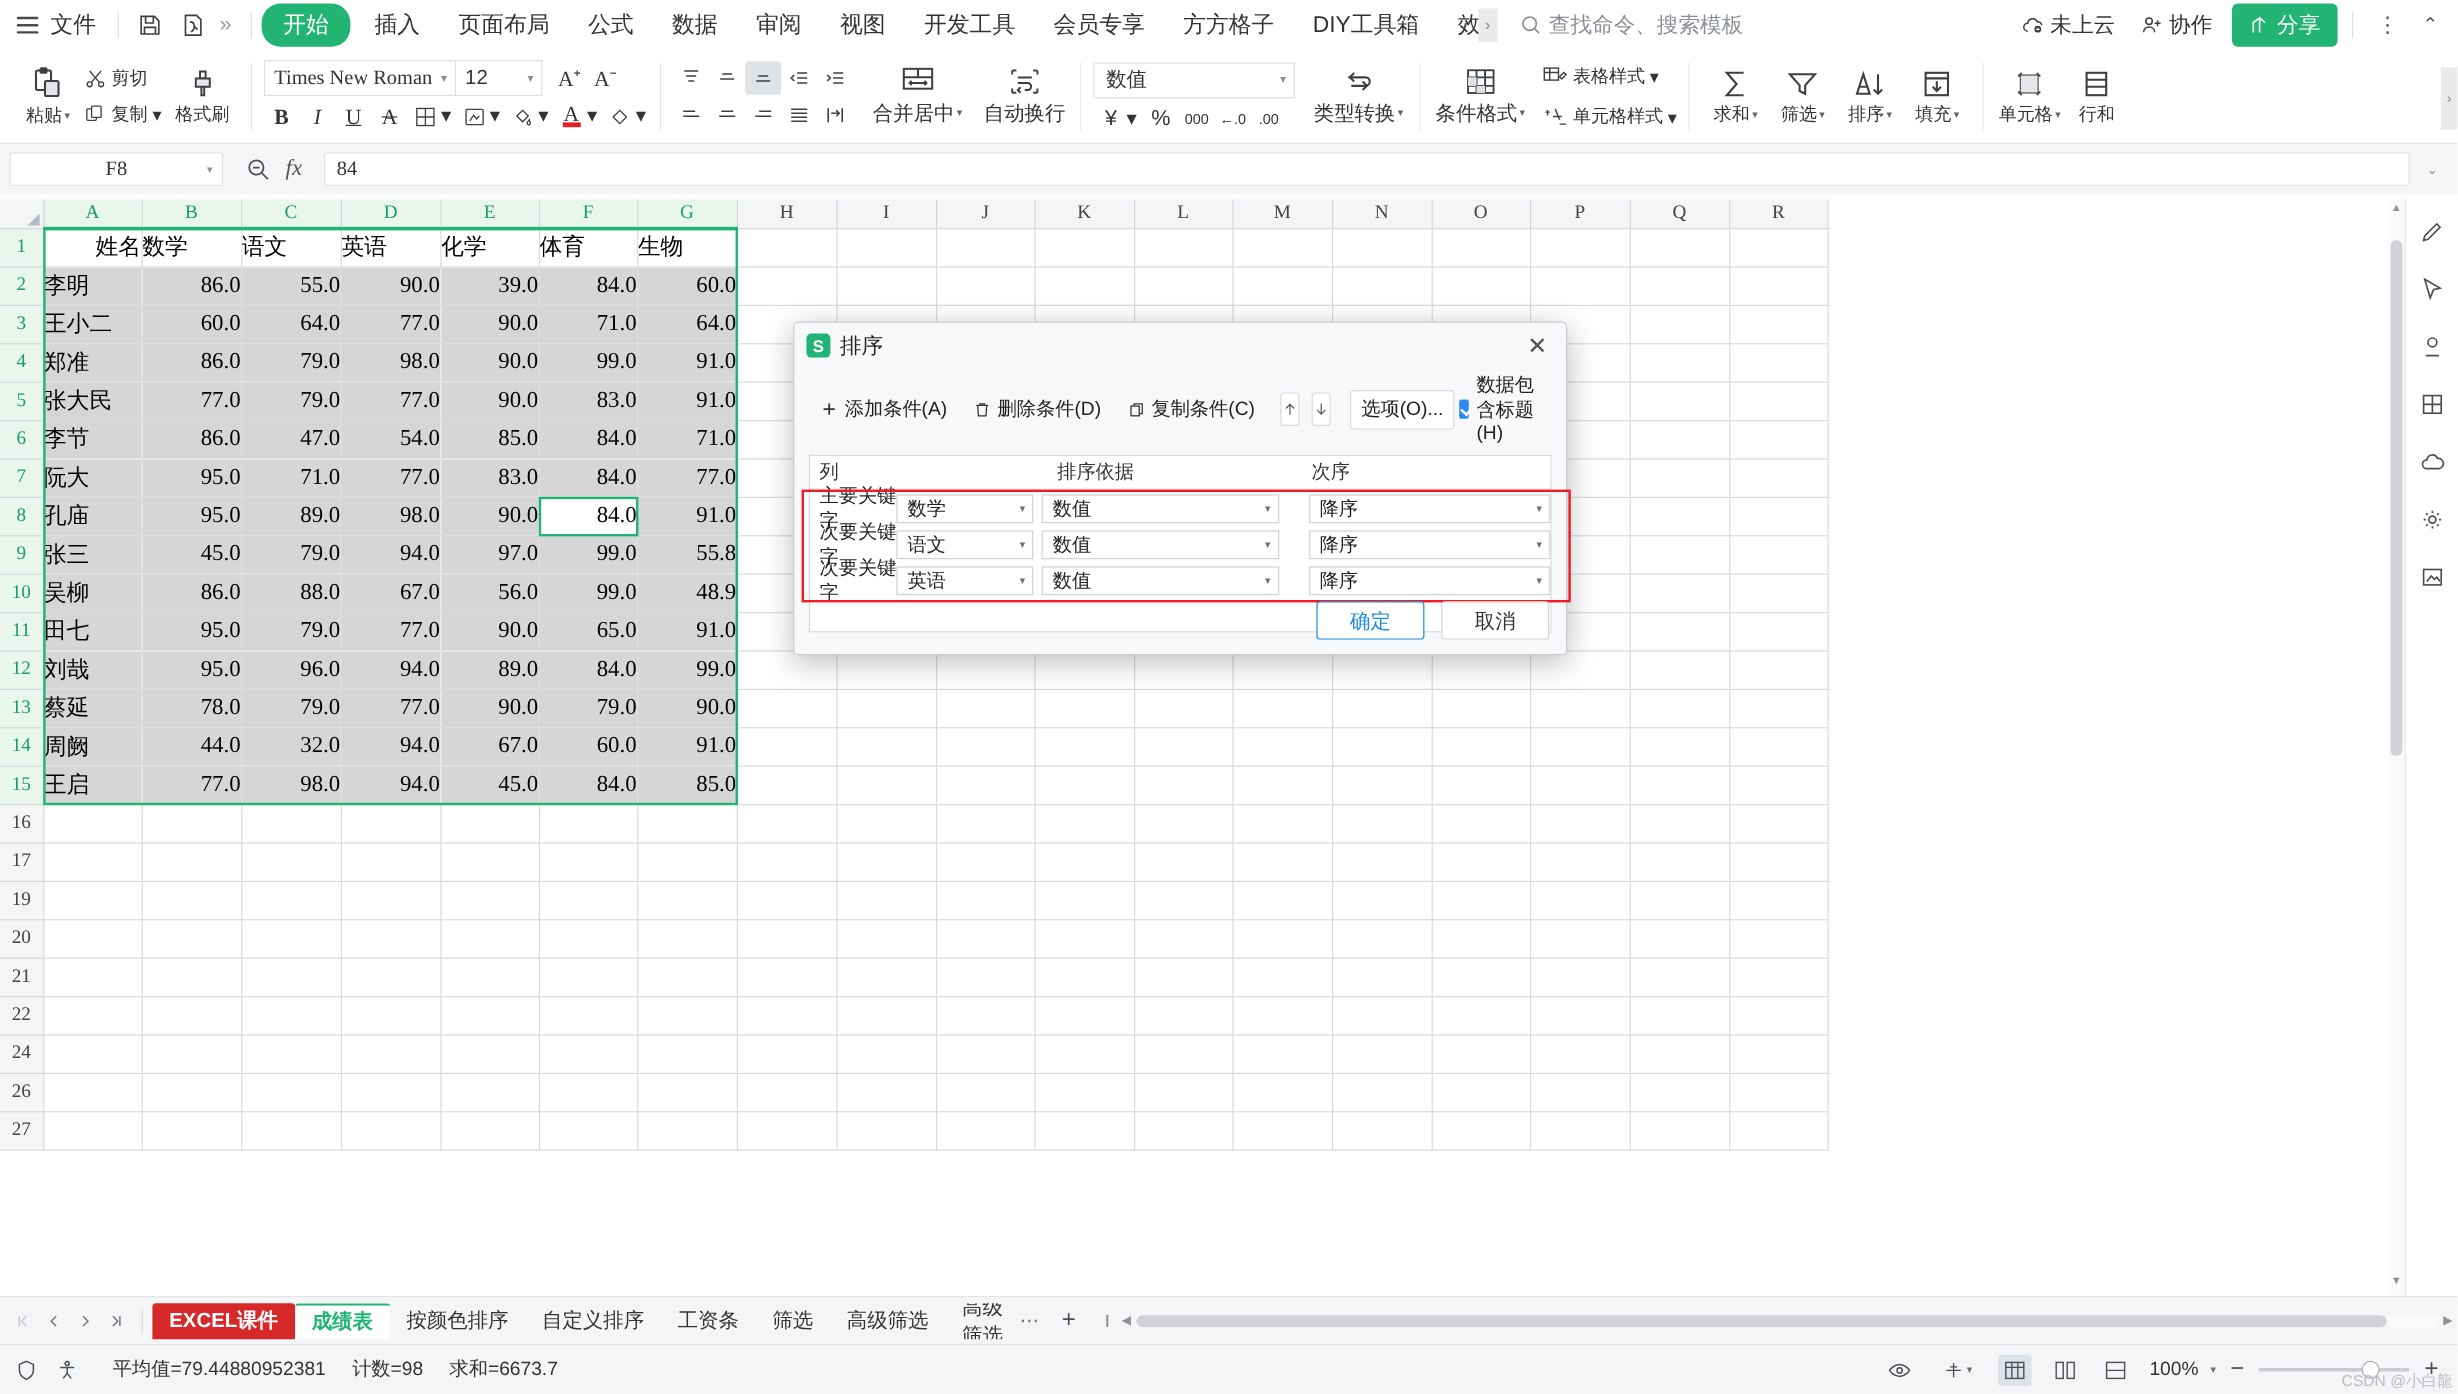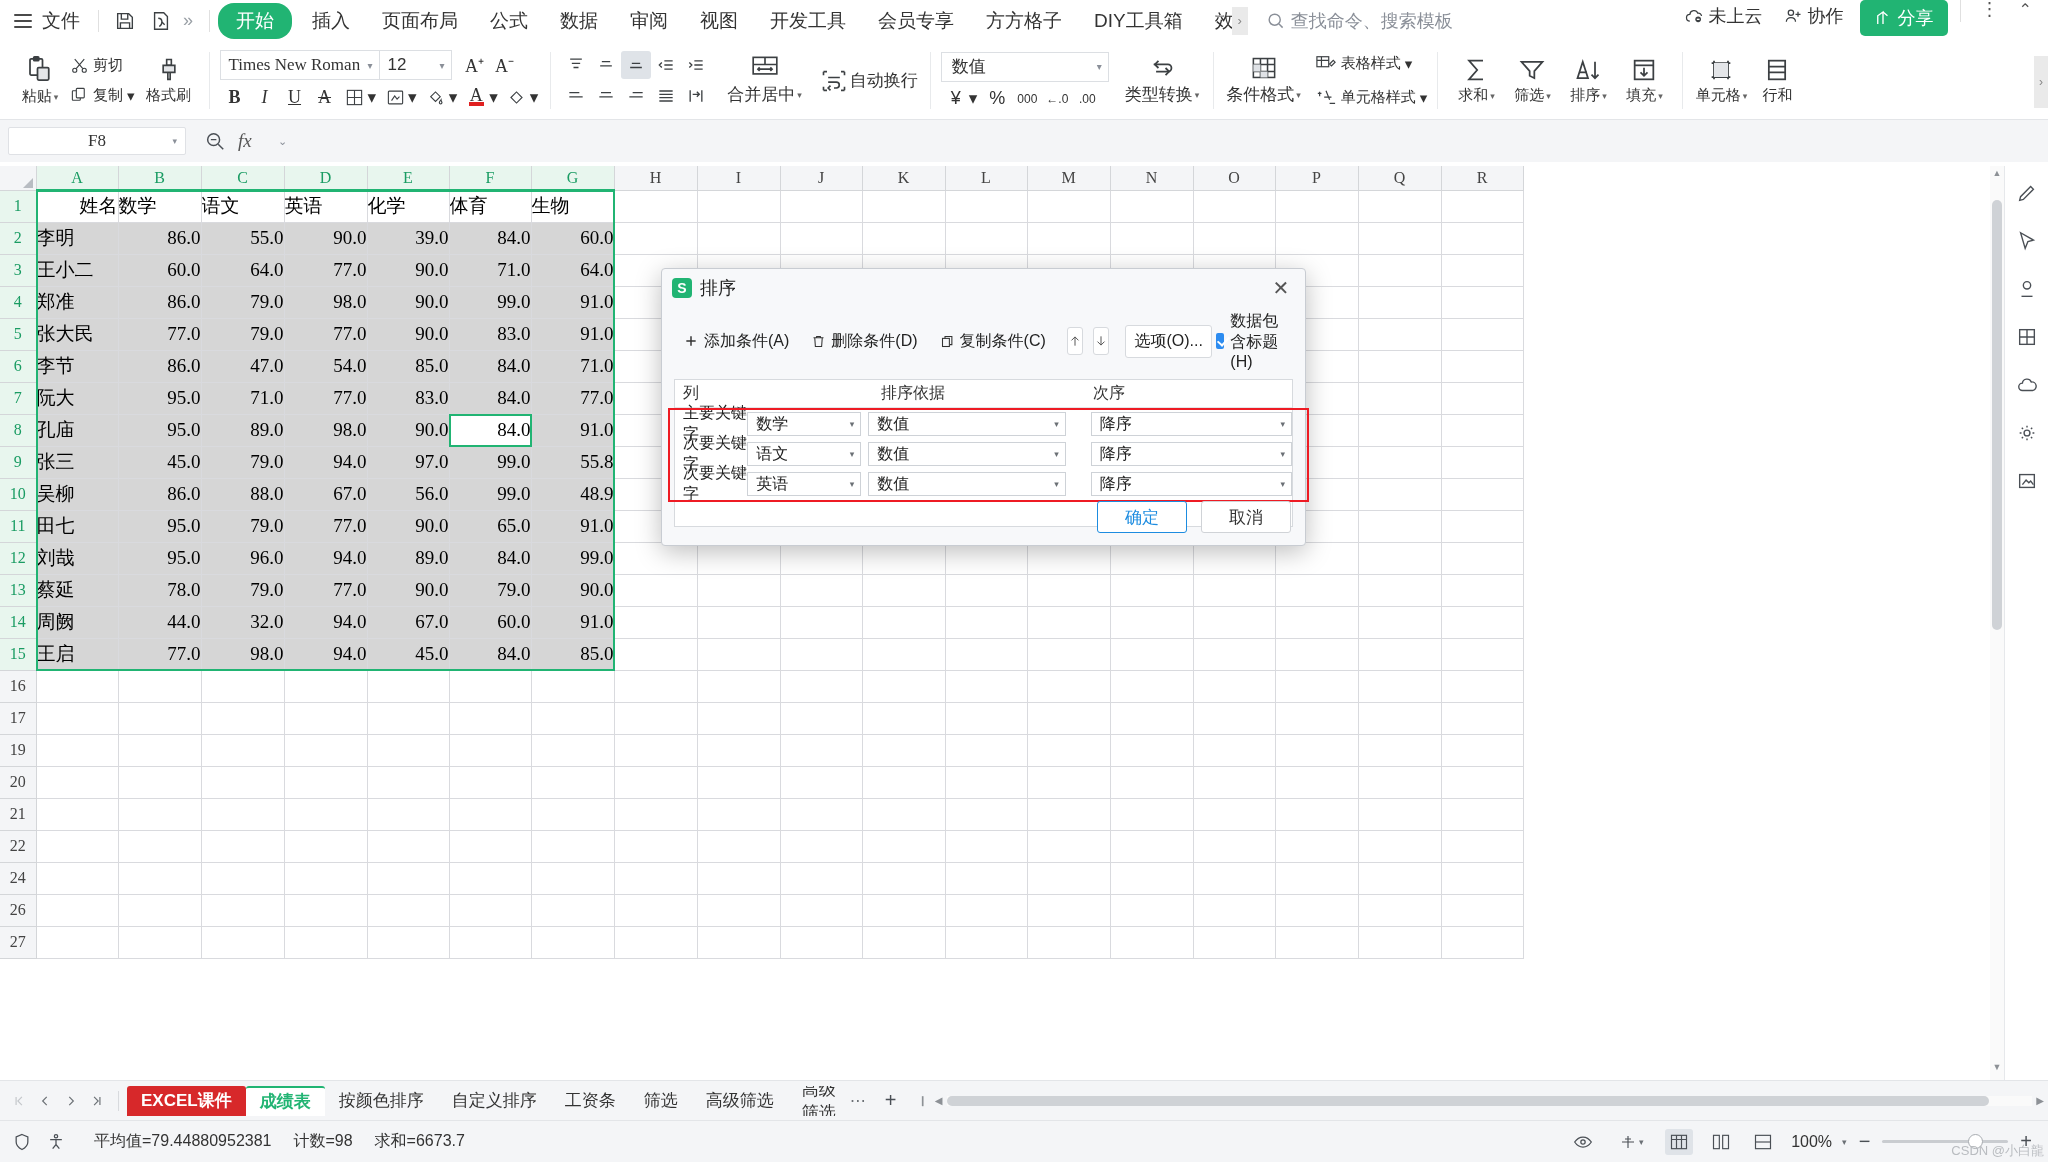--- a/index.html
+++ b/index.html
@@ -24,21 +24,21 @@
   .tb-icon { width: 30px; height: 28px; display:flex; align-items:center; justify-content:center; margin:0 3px; }
   .tb-icon svg { display:block; }
   .tb-chev { color:#9aa0a6; font-size:18px; margin:0 8px 0 4px; }
   .tab-active {
     background:#21b473; color:#fff; border-radius:16px;
     padding: 5px 18px; font-size:19px; margin-right:4px;
   }
   .tab { padding: 5px 16px; font-size:19px; color:#333; white-space:nowrap; }
   .tab-more { width:16px; background:#eaeaea; height:28px; display:flex;align-items:center;justify-content:center;color:#888;font-size:13px;margin-left:-4px;}
   .search-wrap { display:flex; align-items:center; margin-left:18px; color:#8a8f98; font-size:18px; gap:6px;}
-  .tb-right { position:absolute; right:8px; top:0; height:42px; display:flex; align-items:flex-start; gap:4px;}
+  .tb-right { position:absolute; right:8px; top:0; height:42px; display:flex; align-items:center; gap:4px;}
   .tb-right-item { display:flex; align-items:center; gap:5px; font-size:18px; color:#333; padding:4px 8px;}
   .share-btn {
     background:#21b473; color:#fff; border-radius:5px; padding:6px 14px;
     display:flex; align-items:center; gap:6px; font-size:18px; margin-left:4px;
   }
   .vdots { letter-spacing:0; color:#555; font-size:18px; padding:0 8px; line-height:1;}
   .caret-up { color:#555; font-size:16px; padding:0 8px;}
 
   
   .ribbon {
@@ -477,21 +477,21 @@
       <rect x="2" y="2" width="20" height="14"></rect>
         <path d="M2 8h20M12 2v6"></path>
         <path d="M6 12h12M7.5 10.5L6 12l1.5 1.5M16.5 10.5L18 12l-1.5 1.5"></path>
     </svg>
     <div class="cap">
         <span class="lbl">合并居中</span>
         <span class="tri">▾</span>
       </div>
   </div>
 
-  <div class="rgroup" style="flex-direction:row;justify-content:center;align-items:center;gap:2px;padding:0 8px">
+  <div class="rgroup" style="flex-direction:column;justify-content:center;align-items:center;gap:2px;padding:0 8px">
     <svg width="28" height="26" viewBox="0 0 24 22" fill="none" stroke="#3c4043" stroke-width="1.4">
       <path d="M3 3h3M3 3v3M21 3h-3M21 3v3M3 19h3M3 19v-3M21 19h-3M21 19v-3"></path>
       <path d="M7 8h10M7 12h7a2.5 2.5 0 010 5h-2M9 15l-2 2 2 2"></path>
     </svg>
     <span class="lbl">自动换行</span>
   </div>
 
   <div class="rdiv"></div>
 
   <div class="rgroup" style="flex-direction:column;justify-content:center;gap:3px">
@@ -631,20 +631,23 @@
   <div class="namebox">
     <span>F8</span>
     <span class="tri">▾</span>
   </div>
   <div class="fx-group">
     <svg width="22" height="22" viewBox="0 0 24 24" fill="none" stroke="#4a4f55" stroke-width="1.6">
       <circle cx="10.5" cy="10.5" r="6.5"></circle>
         <path d="M15.5 15.5L21 21M7.5 10.5h6"></path>
     </svg>
     <span class="fx-it">fx</span>
+  </div>
+  <div class="finput">
+    <span>84</span>
   </div>
   <div class="fbar-expand">⌄</div>
 </div>
 
 <div class="gridarea">
   <table class="grid">
     <tbody>
         <tr>
       <td class="corner"></td>
       <th class="colhdr sel" style="width:82px">A</th>

